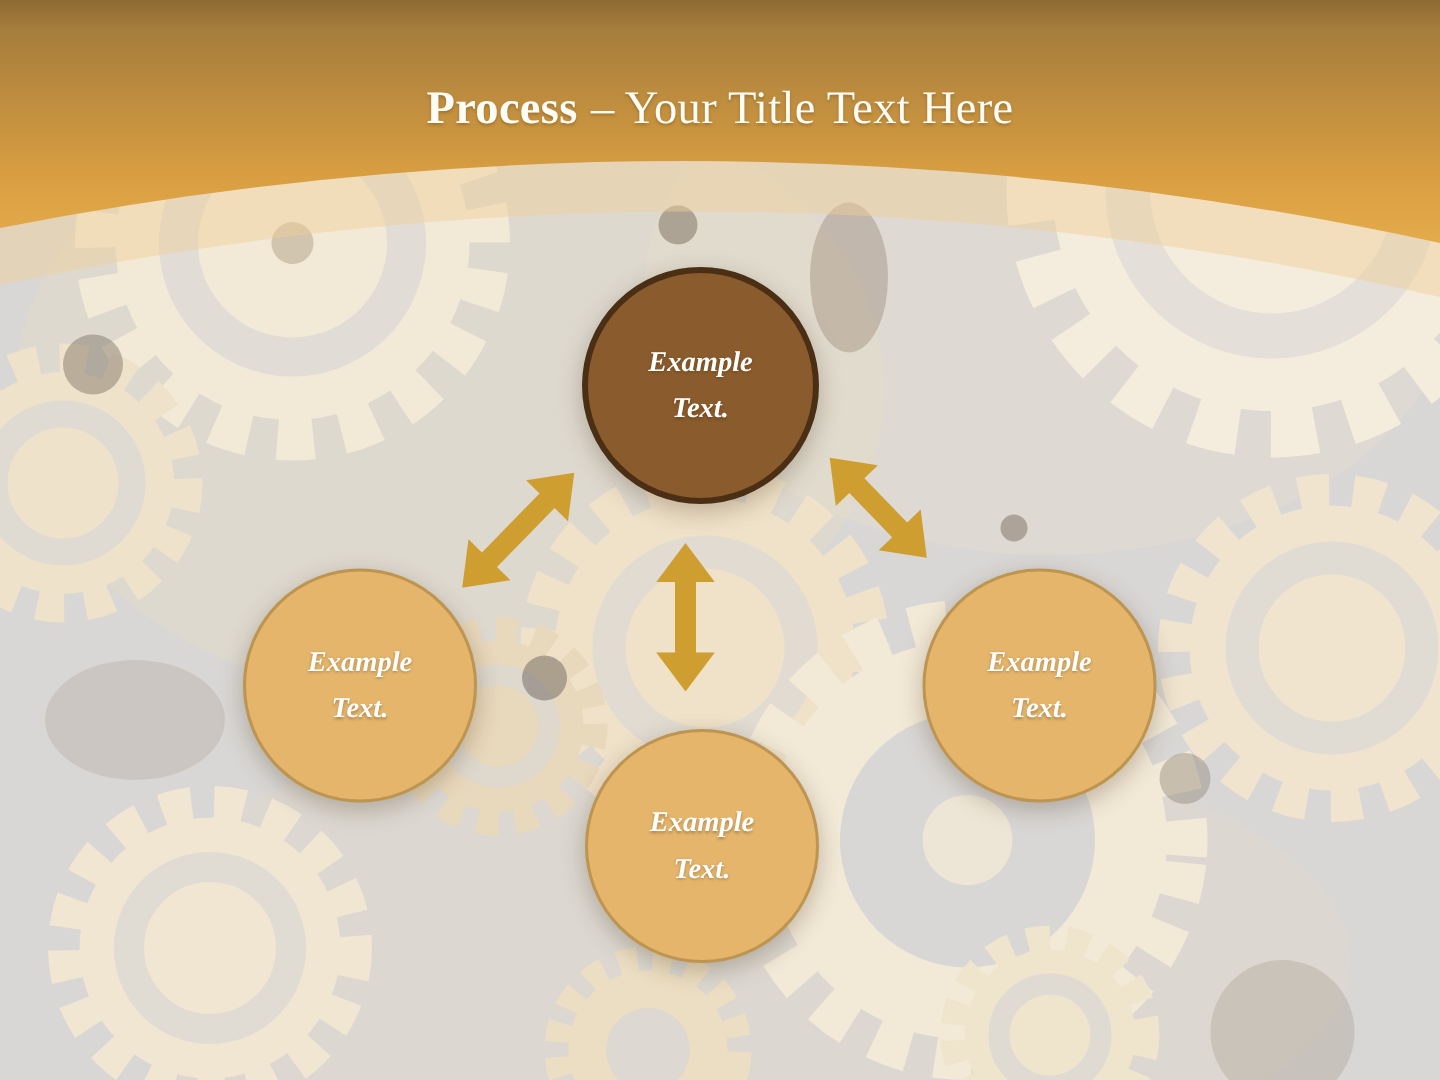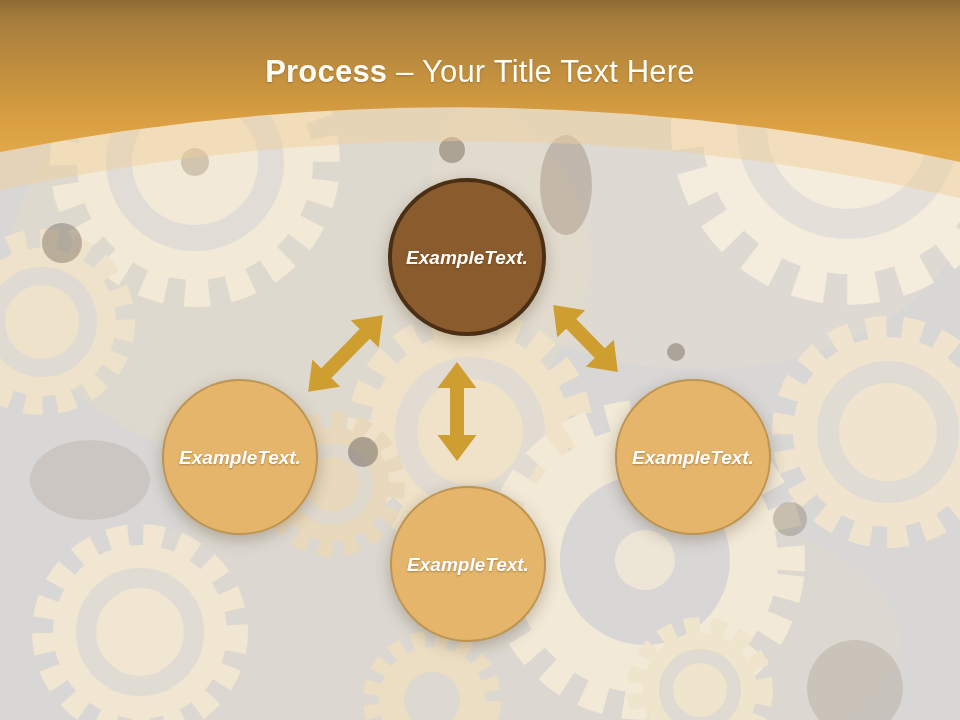--- a/index.html
+++ b/index.html
@@ -1,36 +1,36 @@
 <!DOCTYPE html>
 <html style="--header-gradient-top: #8E6A33; --header-gradient-mid: #D89E41; --header-gradient-bottom: #E4AB4C; --node-primary-fill: #8A5B2C; --node-primary-border: #4A2F15; --node-secondary-fill: #E4B56B; --node-secondary-border: #BD9450; --arrow-gold: #CE9E31; --title-text: #FDFCF7; --node-text: #FFFFFF; --background-gray: #C9C6C3; --gear-cream: #EDE0C5;"><head>
 <meta charset="utf-8">
 <style>
   html,body{margin:0;padding:0;width:960px;height:720px;overflow:hidden;}
   .slide{
     position:relative;width:960px;height:720px;overflow:hidden;
-    font-family:Liberation Sans, sans-serif;
+    font-family:Liberation Serif, serif;
     background:#3b82f6;
   }
   .bg-svg{position:absolute;inset:0;width:960px;height:720px;display:block;}
   .header-svg{position:absolute;top:0;left:0;width:960px;height:210px;display:block;pointer-events:none;}
   .title{
     position:absolute;top:52px;left:0;width:960px;
     text-align:center;
     color:var(--title-text,#FDFCF7);
     font-size:31px;line-height:40px;
     text-shadow:0 1px 2px rgba(90,60,10,0.35);
     letter-spacing:0.2px;
     white-space:nowrap;
   }
   .title .t-bold{font-weight:bold;}
   .title .t-rest{font-weight:normal;margin-left:9px;}
   .node{
     position:absolute;border-radius:50%;box-sizing:border-box;
-    display:flex;flex-direction:row;align-items:center;justify-content:center;
+    display:flex;flex-direction:column;align-items:center;justify-content:center;
     text-align:center;
     color:var(--node-text,#FFFFFF);
     font-weight:bold;font-style:italic;
     font-size:19px;line-height:31px;
     text-shadow:0 1px 2px rgba(60,35,5,0.35);
     box-shadow:0 5px 16px rgba(60,40,10,0.28);
   }
   .node span{display:block;}
   .node-primary{
     width:158px;height:158px;

